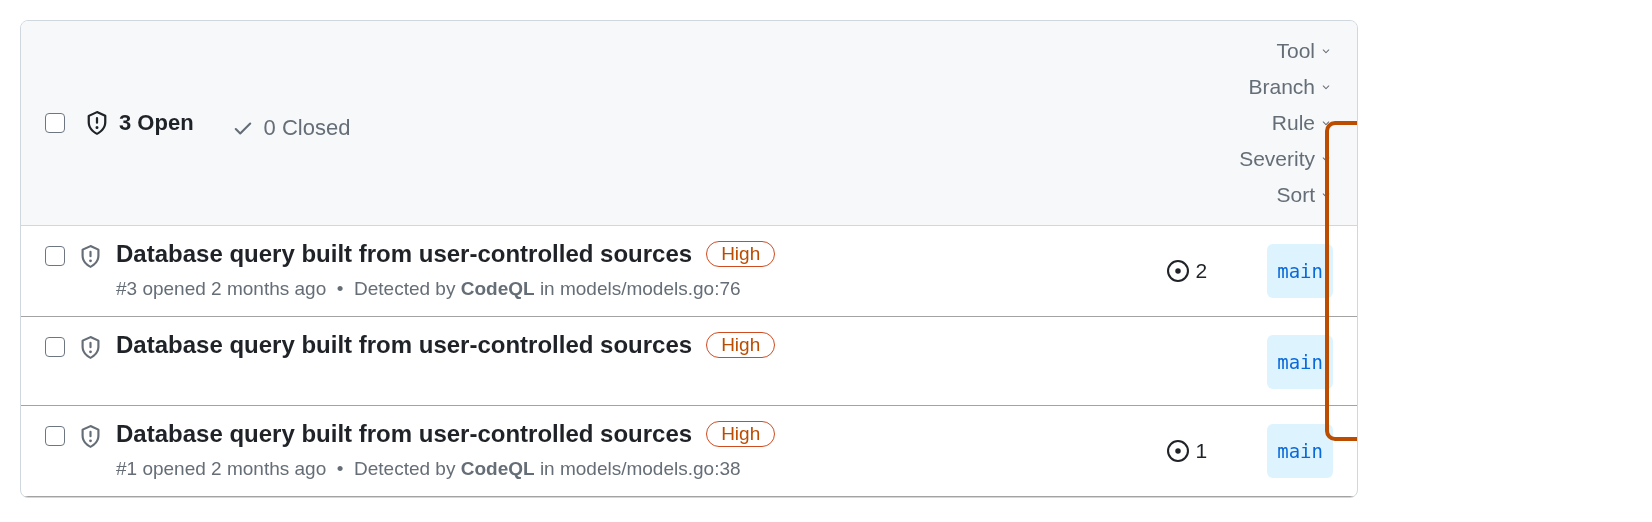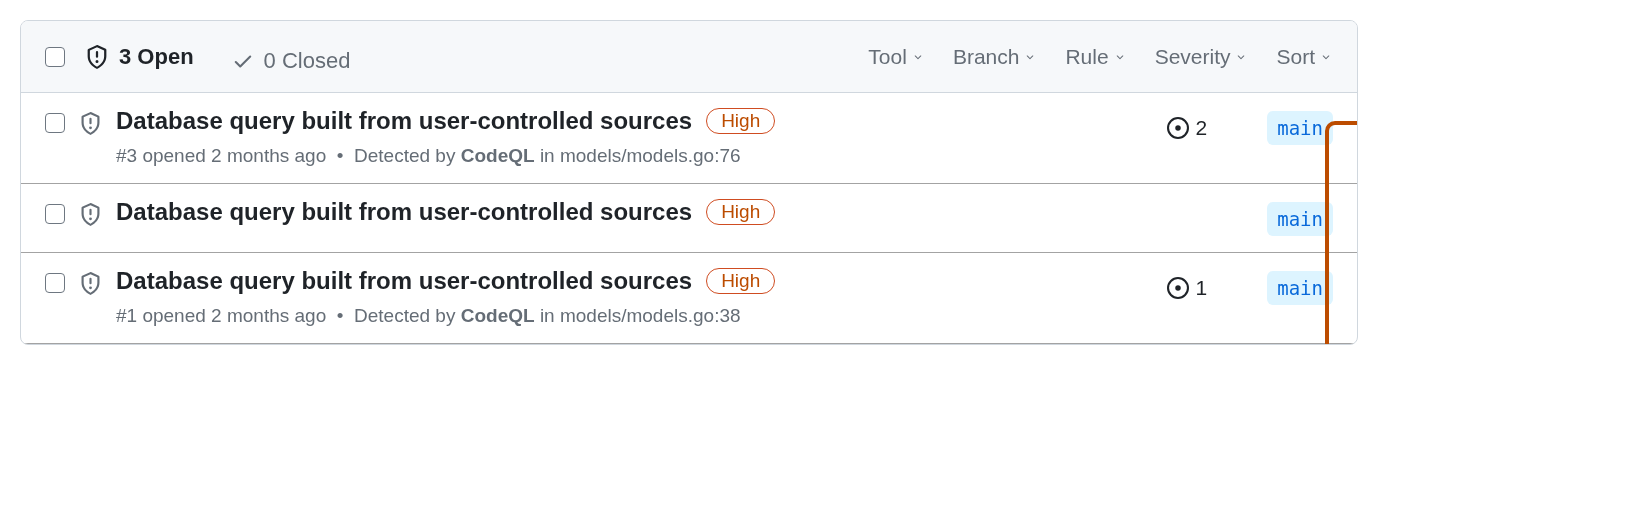--- a/index.html
+++ b/index.html
@@ -55,21 +55,22 @@
       gap: 10px;
       font-size: 22px;
       color: #656d76;
       margin-left: 18px;
       cursor: pointer;
       margin-top: 9px;
     }
     .header-right {
       display: flex;
       align-items: flex-end;
-      gap: 28px;
+      gap: 12px;
+      flex-direction: column;
     }
     .filter-btn {
       display: flex;
       align-items: center;
       gap: 4px;
       font-size: 21px;
       color: #656d76;
       cursor: pointer;
       background: none;
       border: none;
@@ -147,21 +148,21 @@
       justify-content: center;
       gap: 6px;
       font-size: 21px;
       color: #1f2328;
     }
     .branch-label {
       background: #ddf4ff;
       color: #0969da;
       font-family: ui-monospace, SFMono-Regular, Menlo, monospace;
       font-size: 19px;
-      padding: 6px 10px;
+      padding: 16px 10px;
       border-radius: 6px;
     }
     .issue-dot-icon {
       display: inline-flex;
     }
     
     .highlight-box {
       position: absolute;
       border: 4px solid #bc4c00;
       border-radius: 10px;

